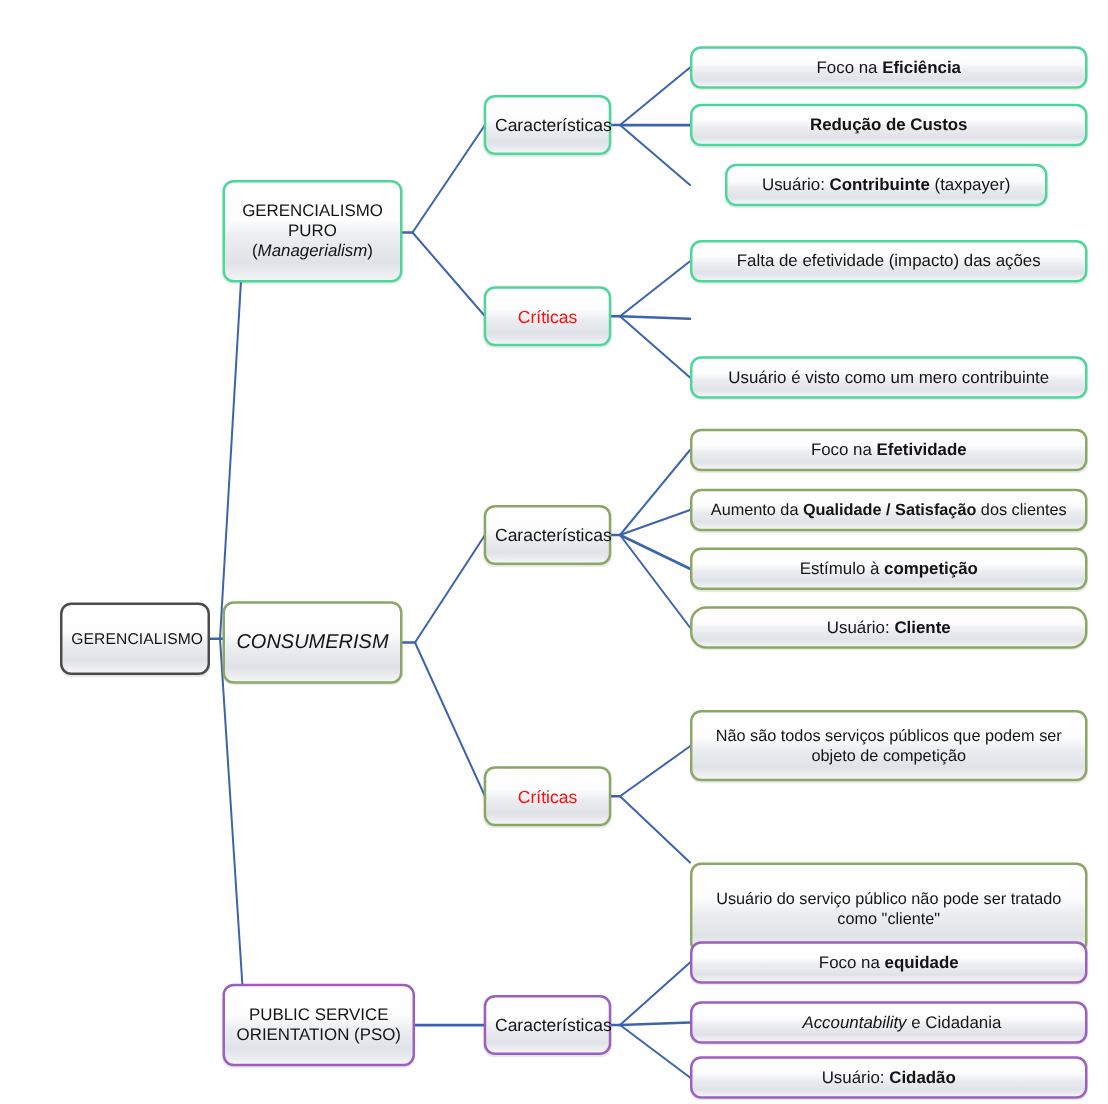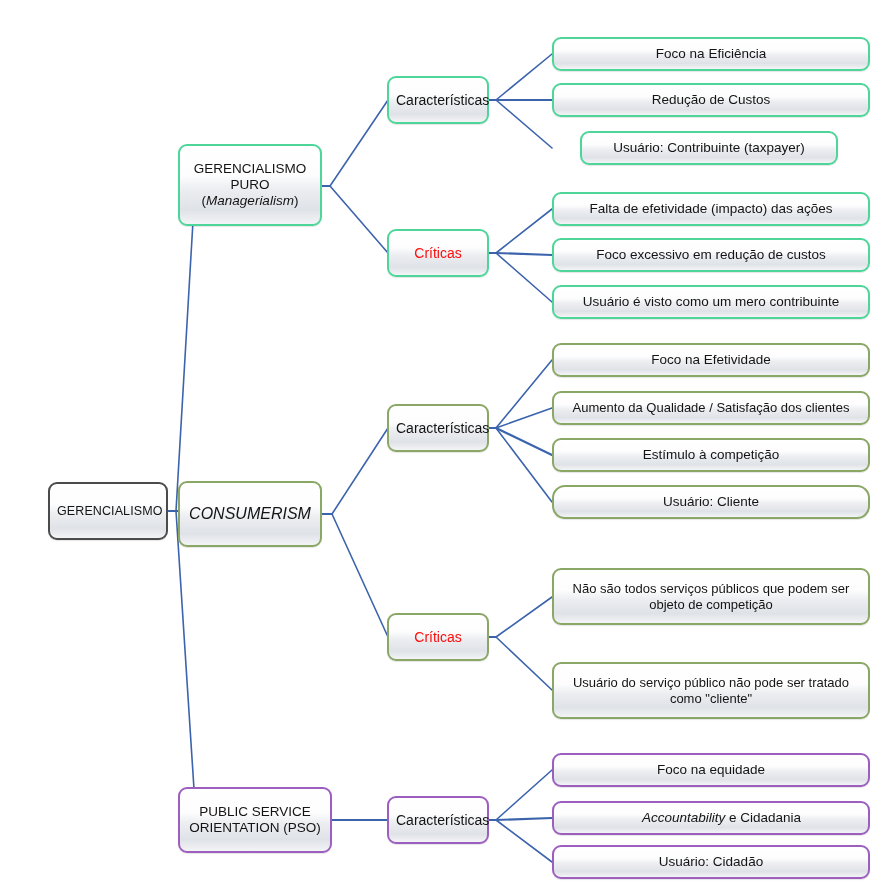--- a/index.html
+++ b/index.html
@@ -37,21 +37,21 @@
   
   .c-root {border-color:#4b4b4b;border-width:2.5px;}
   .c-green{border-color:#4ed69a;}
   .c-olive{border-color:#8ba766;}
   .c-purple{border-color:#a濃;}
   .c-purple{border-color:#9c5fc0;}
 
   
   .t-red{color:#fb0d0d;text-align:center;}
   .t-ital{font-style:italic;}
-  b{font-weight:normal;}
+  b{font-weight:bold;}
   i{font-style:italic;}
 
   .sz-root{font-size:12.5px;letter-spacing:.1px;}
   .sz-mid{font-size:14px;}
   .sz-leaf{font-size:13.5px;}
   .sz-leaf-sm{font-size:13px;}
 </style>
 </head>
 <body>
 
@@ -128,23 +128,20 @@
   <div class="node c-green sz-leaf" style="left:552px;top:83px;width:318px;height:34px;">
     <span class="txt"><b>Redução de Custos</b></span>
   </div>
   <div class="node c-green sz-leaf" style="left:580px;top:131px;width:258px;height:34px;">
     <span class="txt">Usuário: <b>Contribuinte</b> (taxpayer)</span>
   </div>
 
   <div class="node c-green sz-leaf" style="left:552px;top:192px;width:318px;height:34px;">
     <span class="txt">Falta de efetividade (impacto) das ações</span>
   </div>
-  <div class="node c-green sz-leaf" style="left:552px;top:238px;width:318px;height:34px;">
-    <span class="txt">Foco excessivo em redução de custos</span>
-  </div>
   <div class="node c-green sz-leaf" style="left:552px;top:285px;width:318px;height:34px;">
     <span class="txt">Usuário é visto como um mero contribuinte</span>
   </div>
 
   <div class="node c-olive" style="left:178px;top:481px;width:144px;height:66px;font-size:16px;">
     <span class="txt t-ital">CONSUMERISM</span>
   </div>
 
   <div class="node c-olive sz-mid" style="left:387px;top:404px;width:102px;height:48px;">
     <span class="txt">Características</span>
@@ -163,21 +160,21 @@
   <div class="node c-olive sz-leaf" style="left:552px;top:438px;width:318px;height:34px;">
     <span class="txt">Estímulo à <b>competição</b></span>
   </div>
   <div class="node c-olive sz-leaf" style="left:552px;top:485px;width:318px;height:34px;border-radius:13px;">
     <span class="txt">Usuário: <b>Cliente</b></span>
   </div>
 
   <div class="node c-olive sz-leaf-sm" style="left:552px;top:568px;width:318px;height:57px;">
     <span class="txt">Não são todos serviços públicos que podem ser objeto de competição</span>
   </div>
-  <div class="node c-olive sz-leaf-sm" style="left:552px;top:662px;width:318px;height:57px;">
+  <div class="node c-olive sz-leaf-sm" style="left:552px;top:690px;width:318px;height:73px;">
     <span class="txt">Usuário do serviço público não pode ser tratado como "cliente"</span>
   </div>
 
   <div class="node c-purple" style="left:178px;top:787px;width:154px;height:66px;font-size:13.5px;">
     <span class="txt">
       <span>PUBLIC SERVICE</span><br>
       <span>ORIENTATION (PSO)</span>
     </span>
   </div>
 

